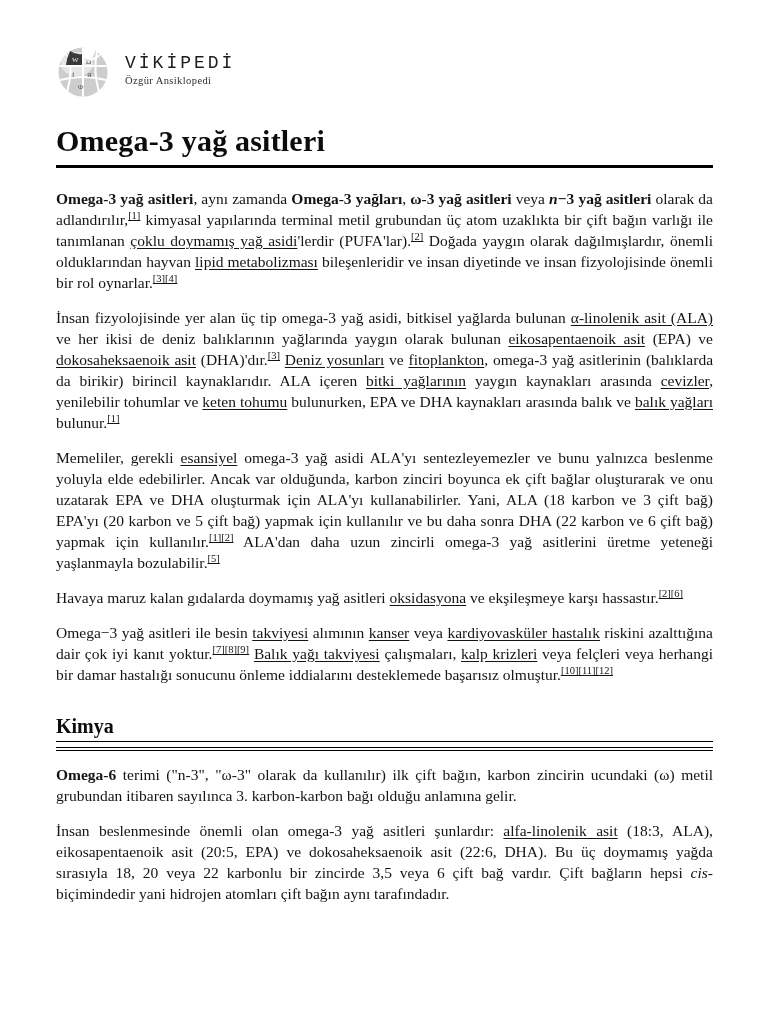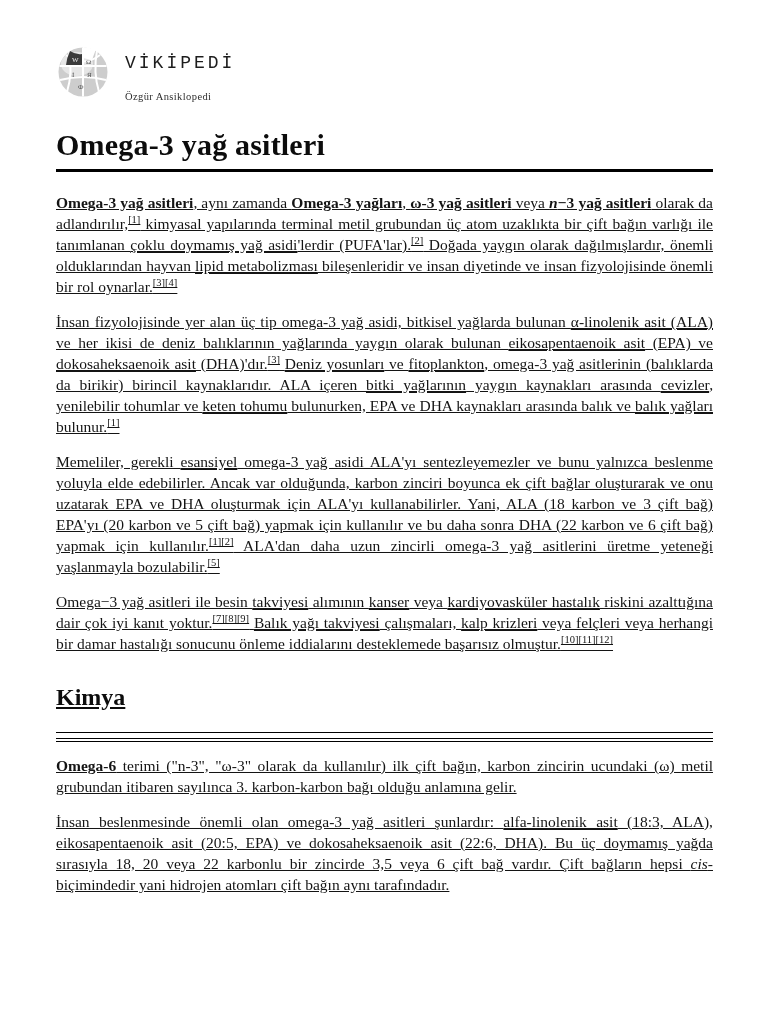--- a/index.html
+++ b/index.html
@@ -10,49 +10,48 @@
     color:#111111;
     overflow:hidden;
   }
   .page { padding:46px 55px 0 56px; }
 
   
   .site-header { display:flex; align-items:flex-start; margin-bottom:26px; }
   .globe-wrap { width:54px; height:52px; flex:0 0 auto; }
   .wordmark-block { margin-left:15px; padding-top:7px; }
   .wordmark { font-size:18px; letter-spacing:3px; color:#1d1d1d; font-weight:normal;font-family:Liberation Mono, monospace; }
-  .tagline  { font-size:10.5px; letter-spacing:0.4px; color:#2e2e2e; margin-top:18px; }
+  .tagline  { font-size:10.5px; letter-spacing:0.4px; color:#2e2e2e; margin-top:2px; }
 
   
   h1.article-title {
     font-size:30px; font-weight:bold; color:#0c0c0c;
     padding-bottom:7px; border-bottom:3px solid #000000;
     margin-bottom:20px; letter-spacing:0.2px;
   }
 
   
   p.para {
     font-size:15.5px; line-height:21px; text-align:justify;
-    margin-bottom:14px; color:#141414;text-decoration:underline;
+    margin-bottom:14px; color:#141414;
   }
   .b  { font-weight:bold; }
   .i  { font-style:italic; }
   .bi { font-weight:bold; font-style:italic; }
   .link { color:inherit; text-decoration:underline; text-underline-offset:2px; cursor:pointer; }
   sup.ref {
     font-size:10.5px; line-height:0; vertical-align:super;
     text-decoration:underline; cursor:pointer; color:inherit;
   }
 
   
   h2.section-heading {
-    font-size:24px; font-weight:bold; color:#0c0c0c;
-    margin-top:30px; padding-bottom:21px;
+    font-size:20px; font-weight:bold; color:#0c0c0c;
+    margin-top:30px; padding-bottom:3px;
     border-bottom:1.5px solid #000000;
-    text-decoration:underline;
   }
   hr.double-rule {
     border:none; height:4px;
     border-top:1.5px solid #000000; border-bottom:1.5px solid #000000;
     margin:5px 0 13px 0;
   }
 </style>
 </head>
 <body>
 
@@ -87,20 +86,21 @@
       <div class="tagline">Özgür Ansiklopedi</div>
     </div>
   </header>
 
   <h1 class="article-title">Omega-3 yağ asitleri</h1>
 
   <main>
     <p class="para"><span class="b">Omega-3 yağ asitleri</span>, aynı zamanda <span class="b">Omega-3 yağları</span>, <span class="b">ω-3 yağ asitleri</span> veya <span class="bi">n</span><span class="b">−3 yağ asitleri</span> olarak da adlandırılır,<sup class="ref">[1]</sup> kimyasal yapılarında terminal metil grubundan üç atom uzaklıkta bir çift bağın varlığı ile tanımlanan <span class="link">çoklu doymamış yağ asidi</span>'lerdir (PUFA'lar).<sup class="ref">[2]</sup> Doğada yaygın olarak dağılmışlardır, önemli olduklarından hayvan <span class="link">lipid metabolizması</span> bileşenleridir ve insan diyetinde ve insan fizyolojisinde önemli bir rol oynarlar.<sup class="ref">[3][4]</sup></p>
     <p class="para">İnsan fizyolojisinde yer alan üç tip omega-3 yağ asidi, bitkisel yağlarda bulunan <span class="link">α-linolenik asit (ALA)</span> ve her ikisi de deniz balıklarının yağlarında yaygın olarak bulunan <span class="link">eikosapentaenoik asit</span> (EPA) ve <span class="link">dokosaheksaenoik asit</span> (DHA)'dır.<sup class="ref">[3]</sup> <span class="link">Deniz yosunları</span> ve <span class="link">fitoplankton</span>, omega-3 yağ asitlerinin (balıklarda da birikir) birincil kaynaklarıdır. ALA içeren <span class="link">bitki yağlarının</span> yaygın kaynakları arasında <span class="link">cevizler</span>, yenilebilir tohumlar ve <span class="link">keten tohumu</span> bulunurken, EPA ve DHA kaynakları arasında balık ve <span class="link">balık yağları</span> bulunur.<sup class="ref">[1]</sup></p>
     <p class="para">Memeliler, gerekli <span class="link">esansiyel</span> omega-3 yağ asidi ALA'yı sentezleyemezler ve bunu yalnızca beslenme yoluyla elde edebilirler. Ancak var olduğunda, karbon zinciri boyunca ek çift bağlar oluşturarak ve onu uzatarak EPA ve DHA oluşturmak için ALA'yı kullanabilirler. Yani, ALA (18 karbon ve 3 çift bağ) EPA'yı (20 karbon ve 5 çift bağ) yapmak için kullanılır ve bu daha sonra DHA (22 karbon ve 6 çift bağ) yapmak için kullanılır.<sup class="ref">[1][2]</sup> ALA'dan daha uzun zincirli omega-3 yağ asitlerini üretme yeteneği yaşlanmayla bozulabilir.<sup class="ref">[5]</sup></p>
+    <p class="para">Havaya maruz kalan gıdalarda doymamış yağ asitleri <span class="link">oksidasyona</span> ve ekşileşmeye karşı hassastır.<sup class="ref">[2][6]</sup></p>
     <p class="para">Omega−3 yağ asitleri ile besin <span class="link">takviyesi</span> alımının <span class="link">kanser</span> veya <span class="link">kardiyovasküler hastalık</span> riskini azalttığına dair çok iyi kanıt yoktur.<sup class="ref">[7][8][9]</sup> <span class="link">Balık yağı takviyesi</span> çalışmaları, <span class="link">kalp krizleri</span> veya felçleri veya herhangi bir damar hastalığı sonucunu önleme iddialarını desteklemede başarısız olmuştur.<sup class="ref">[10][11][12]</sup></p>
 
     <h2 class="section-heading">Kimya</h2>
     <hr class="double-rule">
 
     <p class="para"><span class="b">Omega-6</span> terimi ("n-3", "ω-3" olarak da kullanılır) ilk çift bağın, karbon zincirin ucundaki (ω) metil grubundan itibaren sayılınca 3. karbon-karbon bağı olduğu anlamına gelir.</p>
     <p class="para">İnsan beslenmesinde önemli olan omega-3 yağ asitleri şunlardır: <span class="link">alfa-linolenik asit</span> (18:3, ALA), eikosapentaenoik asit (20:5, EPA) ve dokosaheksaenoik asit (22:6, DHA). Bu üç doymamış yağda sırasıyla 18, 20 veya 22 karbonlu bir zincirde 3,5 veya 6 çift bağ vardır. Çift bağların hepsi <span class="i">cis</span>-biçimindedir yani hidrojen atomları çift bağın aynı tarafındadır.</p>
   </main>
 
 </div>

